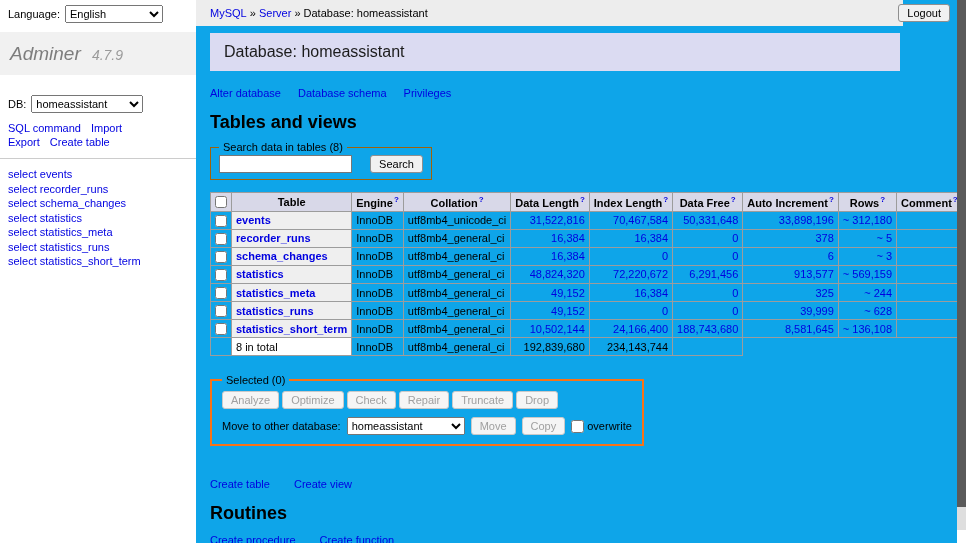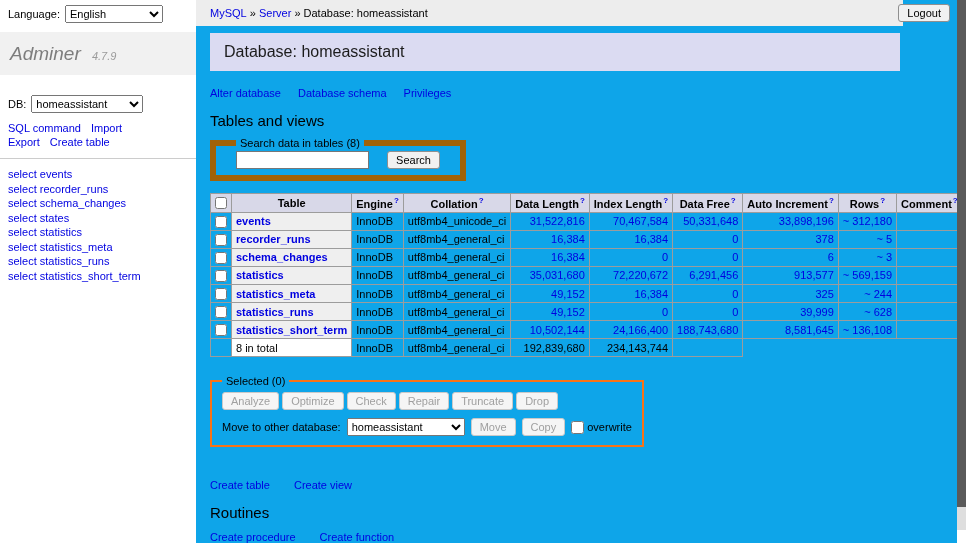--- a/index.html
+++ b/index.html
@@ -6,40 +6,40 @@
   html,body{width:966px;height:543px;}
   body{font-family:"Liberation Sans","DejaVu Sans",sans-serif;font-size:11px;color:#000;background:#fff;overflow:hidden;position:relative;}
   a{text-decoration:none;color:var(--link,#0000e0);cursor:pointer;}
   button,select,input{font-family:inherit;font-size:11px;}
   .layout{display:flex;width:100%;height:100%;}
   .sidebar{flex:0 0 196px;width:196px;}
   .lang-row{padding:5px 0 0 8px;display:flex;align-items:center;gap:5px;}
   .lang-select{width:98px;height:18px;}
   .logo{margin-top:9px;background:#f1f1f1;padding:8px 10px 9px;font-weight:normal;}
   .logo-name{font-style:italic;font-size:19px;color:#7d7d7d;}
-  .logo-version{font-style:italic;font-size:11px;color:#9a9a9a;margin-left:5px;}
+  .logo-version{font-style:italic;font-size:14px;color:#9a9a9a;margin-left:5px;}
   .db-row{margin:20px 0 0 8px;display:flex;align-items:center;gap:5px;}
   .db-select{width:112px;height:18px;}
   .side-actions{margin-top:9px;}
   .side-actions p{margin:2px 0 0 8px;}
   .side-actions a{margin-right:10px;}
   .side-divider{border:none;border-top:1px solid #ccc;margin:10px 0 9px;}
   .table-list a{display:block;margin:0 0 2.5px 8px;}
   .content{flex:1 1 auto;position:relative;background:#0ea5e9;}
   .breadcrumb{width:707px;height:26px;background:#ededed;display:flex;align-items:center;padding-left:14px;}
   .bc-sep{color:#000;white-space:pre;}
   .bc-current{color:#000;}
   .logout-btn{position:absolute;top:4px;right:16px;}
   .btn{background:#f1f1f1;border:1px solid #8f8f8f;border-radius:3px;padding:2px 8px;color:#000;cursor:pointer;}
   .btn:disabled{color:#a0a0a0;border-color:#c9c9c9;background:#f5f5f5;}
   .page-title{margin:7px 0 0 14px;width:690px;background:var(--titlebg,#dbdbf2);padding:10px 14px;font-size:16px;font-weight:normal;color:#1c1c1c;}
   .main-links{margin:16px 0 0 14px;}
   .main-links a{margin-right:17px;}
-  .section-heading{margin:13px 0 0 14px;font-size:15px;font-weight:normal;color:#000;}
-  .search-box{margin:8px 0 0 14px;border:6px solid #a16207;padding:2px 20px 6px;width:fit-content;}
+  .section-heading{margin:13px 0 0 14px;font-size:18px;font-weight:bold;color:#000;}
+  .search-box{margin:8px 0 0 14px;border:1px solid #a16207;padding:2px 8px 6px;width:fit-content;}
   .search-box legend{padding:0 4px;}
   .search-input{width:133px;height:18px;border:1px solid #777;padding:1px 3px;background:#fff;}
   .search-box .btn{margin-left:15px;}
   .db-table{margin:12px 0 0 14px;border-collapse:collapse;}
   .db-table th,.db-table td{border:1px solid #9c9c9c;padding:2px 4px;height:18px;white-space:nowrap;vertical-align:middle;}
   .db-table thead th,.db-table thead td{background:var(--headbg,#d8d8e8);}
   .db-table thead th{font-weight:bold;text-align:center;}
   .db-table .c-check{width:21px;text-align:center;}
   .db-table input[type=checkbox]{width:12px;height:12px;margin:0;vertical-align:middle;}
   .db-table tbody th{background:#efefef;text-align:left;font-weight:normal;}
@@ -87,21 +87,20 @@
     </div>
     <div class="side-actions">
         <p><a href="#">SQL command</a><a href="#">Import</a></p>
         <p><a href="#">Export</a><a href="#">Create table</a></p>
       </div>
     <hr class="side-divider">
     <nav class="table-list">
         <a href="#">select events</a>
         <a href="#">select recorder_runs</a>
         <a href="#">select schema_changes</a>
-        <a href="#">select states</a>
         <a href="#">select statistics</a>
         <a href="#">select statistics_meta</a>
         <a href="#">select statistics_runs</a>
         <a href="#">select statistics_short_term</a>
       </nav>
   </aside>
 
   <main class="content">
     <div class="breadcrumb">
         <a href="#">MySQL</a>
@@ -173,21 +172,21 @@
             <td class="num"><a href="#">0</a></td>
             <td class="num"><a href="#">6</a></td>
             <td class="num"><a href="#">~ 3</a></td>
             <td></td>
           </tr>
           <tr>
             <td class="c-check"><input type="checkbox" style=""></td>
             <th class="c-name"><a class="name-link" href="#">statistics</a></th>
             <td>InnoDB</td>
             <td>utf8mb4_general_ci</td>
-            <td class="num"><a href="#">35,031,680</a></td>
+            <td class="num"><a href="#">48,824,320</a></td>
             <td class="num"><a href="#">72,220,672</a></td>
             <td class="num"><a href="#">6,291,456</a></td>
             <td class="num"><a href="#">913,577</a></td>
             <td class="num"><a href="#">~ 569,159</a></td>
             <td></td>
           </tr>
           <tr>
             <td class="c-check"><input type="checkbox" style=""></td>
             <th class="c-name"><a class="name-link" href="#">statistics_meta</a></th>
             <td>InnoDB</td>

